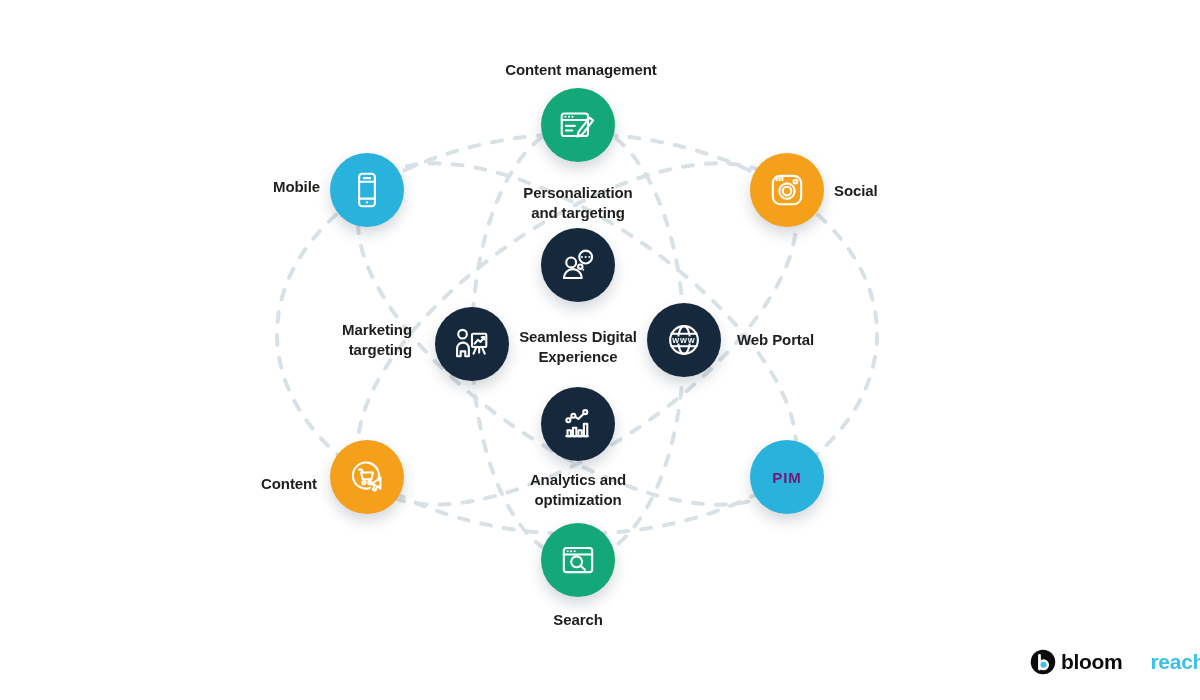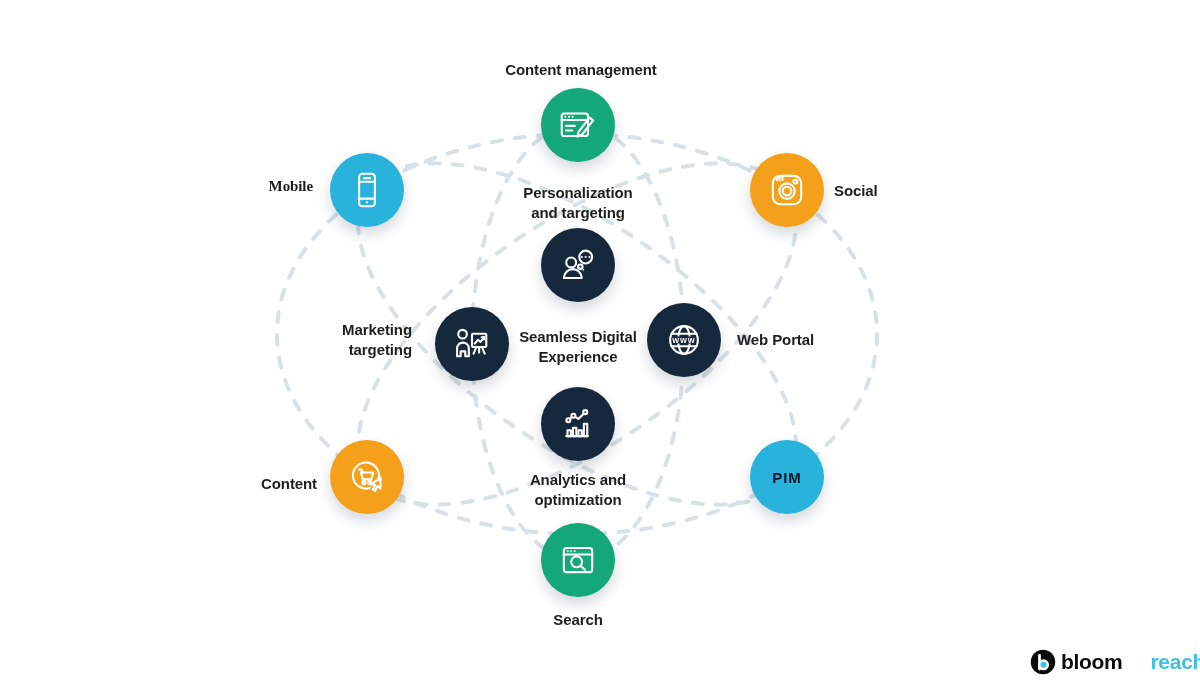--- a/index.html
+++ b/index.html
@@ -20,21 +20,21 @@
     box-shadow:0 7px 14px rgba(22,41,60,.18);
   }
   .circle.green{background:var(--c-green);}
   .circle.cyan{background:var(--c-cyan);}
   .circle.orange{background:var(--c-orange);}
   .circle.navy{background:var(--c-navy);}
   .ic{width:42px;height:42px;fill:none;stroke:#fff;stroke-width:2;stroke-linecap:round;stroke-linejoin:round;}
   .ic .dot{fill:#fff;stroke:none;}
   .ic .fillbg{stroke:none;}
   .ic text{stroke:none;fill:#fff;font-family:"Liberation Sans","DejaVu Sans",sans-serif;font-weight:bold;}
-  .badge{font-size:15px;font-weight:bold;letter-spacing:1px;color:#0f172a;}
+  .badge{font-size:15px;font-weight:bold;letter-spacing:1px;color:#701a75;}
   
   .label{
     position:absolute;z-index:3;font-size:15px;font-weight:bold;line-height:19.5px;
     letter-spacing:-0.1px;color:var(--c-text,#1e1e1c);
   }
   .t-center{text-align:center;}
   .t-right{text-align:right;}
   .t-left{text-align:left;}
   
   .pos-content{left:541px;top:88px;}
@@ -42,21 +42,21 @@
   .pos-social{left:750px;top:153px;}
   .pos-personalization{left:541px;top:228px;}
   .pos-marketing{left:435px;top:307px;}
   .pos-webportal{left:647px;top:303px;}
   .pos-analytics{left:541px;top:387px;}
   .pos-commerce{left:330px;top:440px;}
   .pos-pim{left:750px;top:440px;}
   .pos-search{left:541px;top:523px;}
   
   .lbl-content{left:461px;top:60px;width:240px;}
-  .lbl-mobile{left:183px;top:177px;width:130px;font-family:Liberation Serif, serif;}
+  .lbl-mobile{left:190px;top:177px;width:130px;}
   .lbl-social{left:834px;top:181px;width:120px;}
   .lbl-personalization{left:512px;top:183px;width:132px;}
   .lbl-marketing{left:282px;top:320px;width:130px;}
   .lbl-webportal{left:737px;top:330px;width:140px;}
   .lbl-center{left:500px;top:327px;width:156px;}
   .lbl-analytics{left:508px;top:470px;width:140px;}
   .lbl-commerce{left:187px;top:474px;width:130px;}
   .lbl-pim{left:821px;top:457px;width:122px;}
   .lbl-search{left:518px;top:610px;width:120px;}
   

